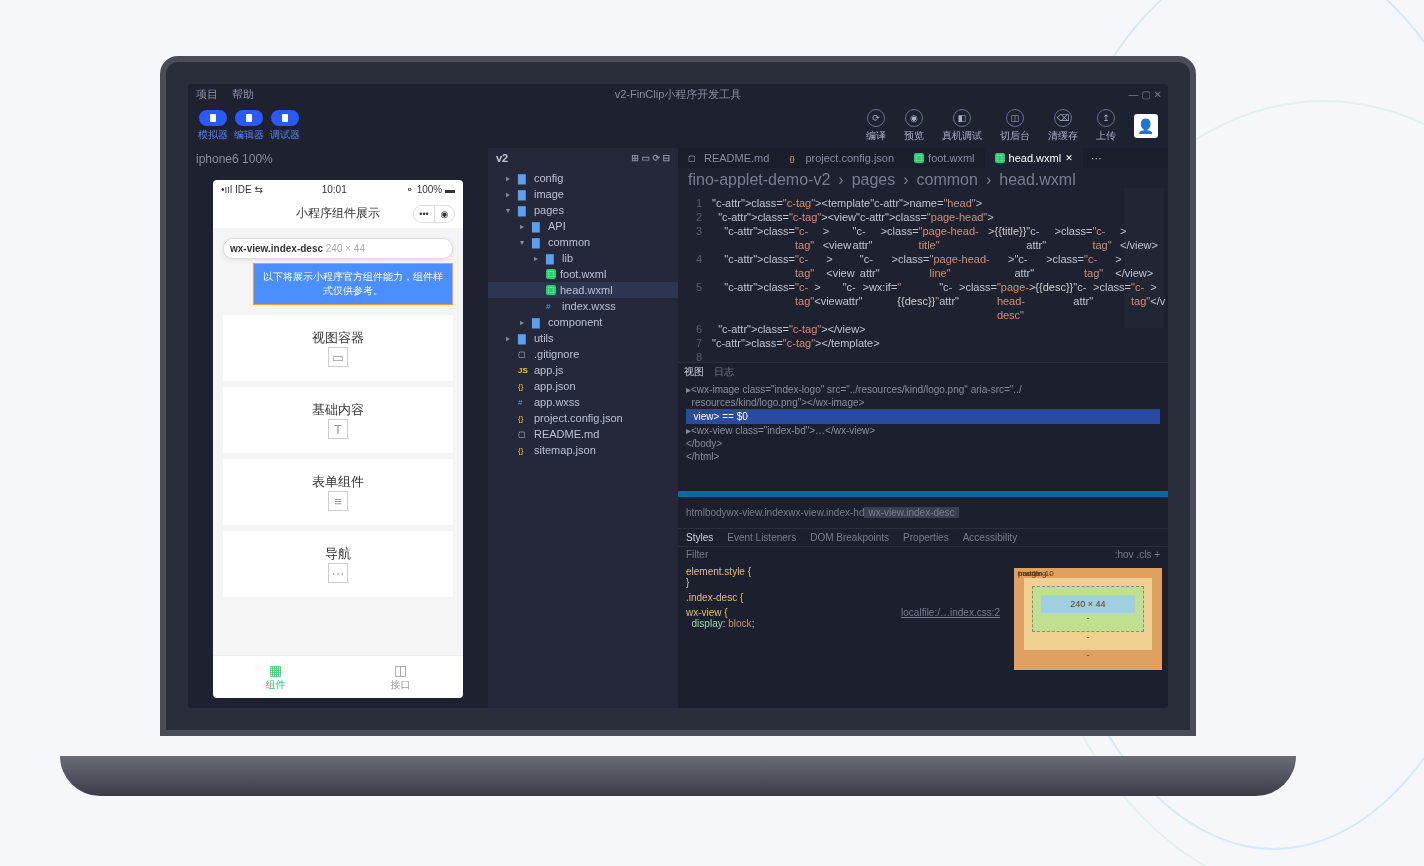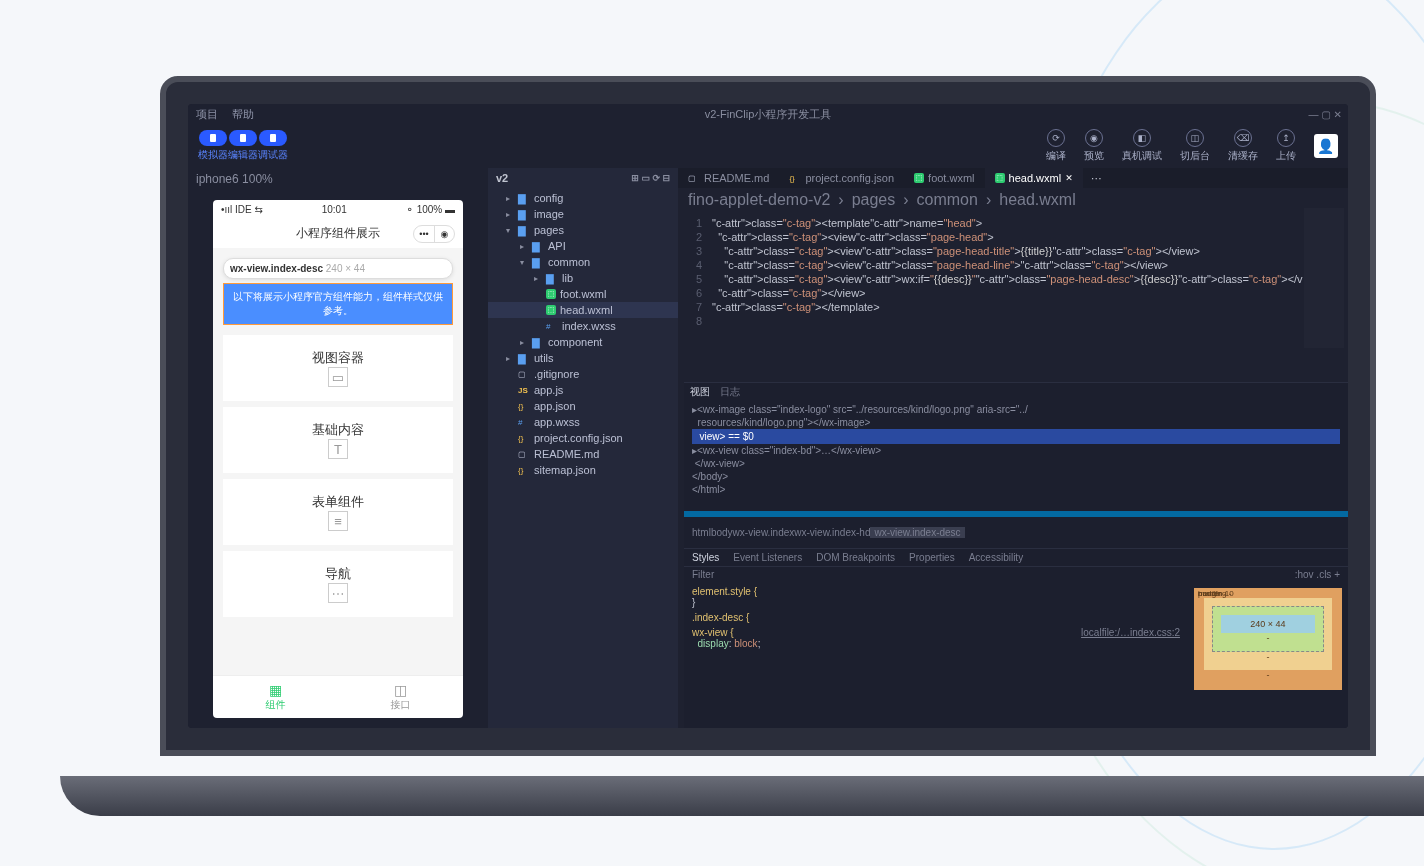--- a/index.html
+++ b/index.html
@@ -3,37 +3,37 @@
 <meta charset="utf-8">
 <style>
 * { margin: 0; padding: 0; box-sizing: border-box; font-family: -apple-system, "Segoe UI", sans-serif; }
 body { background: #f5f7fa; width: 1424px; height: 866px; position: relative; overflow: hidden; }
 
 
 .bg-curve1 { position: absolute; right: -100px; top: -50px; width: 500px; height: 900px; border: 2px solid #a7d4f5; border-radius: 50%; opacity: 0.4; pointer-events: none; }
 .bg-curve2 { position: absolute; right: -200px; top: 100px; width: 600px; height: 800px; border: 2px solid #b8e6d0; border-radius: 50%; opacity: 0.3; pointer-events: none; }
 
 
-.laptop { position: absolute; left: 160px; top: 76px; width: 1216px; height: 720px; }
+.laptop { position: absolute; left: 160px; top: 56px; width: 1036px; height: 720px; }
 .laptop-screen { width: 100%; height: 680px; background: #2a2d3a; border-radius: 18px 18px 0 0; padding: 22px; border: 6px solid #4a4d58; position: relative; }
 .laptop-base { position: absolute; bottom: -20px; left: -100px; right: -100px; height: 40px; background: linear-gradient(#6a6d78, #3a3d48); border-radius: 0 0 40px 40px; }
 .laptop-notch { position: absolute; top: 6px; left: 50%; transform: translateX(-50%); width: 8px; height: 8px; background: #1a1d28; border-radius: 50%; }
 
 
 .ide { width: 100%; height: 100%; background: #1e2130; display: flex; flex-direction: column; font-size: 11px; color: #c0c4d0; border-radius: 4px; overflow: hidden; }
 
 
 .menubar { height: 20px; background: #1e2130; display: flex; align-items: center; padding: 0 8px; gap: 14px; font-size: 11px; position: relative; }
 .menubar .title { position: absolute; left: 50%; transform: translateX(-50%); color: #8a8ea0; }
 .menubar .win-ctrl { position: absolute; right: 6px; display: flex; gap: 8px; color: #7a7e90; font-size: 10px; }
 .menu-item { color: #9095aa; cursor: pointer; }
 
 
 .toolbar { height: 44px; background: #1e2130; display: flex; align-items: center; padding: 0 10px; justify-content: space-between; }
-.left-tools { display: flex; }
+.left-tools { display: flex; gap: 6px; }
 .tool-btn { display: flex; flex-direction: column; align-items: center; gap: 2px; font-size: 10px; color: #5a84ff; }
 .tool-btn .pill { width: 28px; height: 16px; background: #2a5aff; border-radius: 8px; display: flex; align-items: center; justify-content: center; }
 .tool-btn .pill svg { width: 10px; height: 10px; fill: #fff; }
 .right-tools { display: flex; gap: 18px; align-items: center; }
 .rtool { display: flex; flex-direction: column; align-items: center; gap: 2px; font-size: 10px; color: #aab0c8; cursor: pointer; }
 .rtool-icon { width: 18px; height: 18px; border: 1px solid #6a7090; border-radius: 50%; display: flex; align-items: center; justify-content: center; font-size: 9px; }
 .avatar { width: 24px; height: 24px; background: #fff; border-radius: 3px; display: flex; align-items: center; justify-content: center; font-size: 14px; }
 
 
 .ide-body { flex: 1; display: flex; overflow: hidden; }
@@ -43,21 +43,21 @@
 .sim-header { padding: 4px 8px; font-size: 12px; color: #8a8ea0; }
 .sim-device { margin: 10px auto; width: 250px; background: #fff; color: #333; border-radius: 4px; overflow: hidden; flex: 1; display: flex; flex-direction: column; }
 .sim-status { display: flex; justify-content: space-between; padding: 4px 8px; font-size: 10px; }
 .sim-nav { display: flex; align-items: center; justify-content: center; padding: 6px; position: relative; font-size: 12px; font-weight: 500; }
 .sim-nav-icons { position: absolute; right: 8px; display: flex; gap: 2px; }
 .sim-capsule { display: flex; border: 1px solid #ddd; border-radius: 12px; overflow: hidden; }
 .sim-capsule span { width: 20px; height: 16px; display: flex; align-items: center; justify-content: center; font-size: 9px; }
 .sim-content { flex: 1; background: #f5f5f5; padding: 10px; overflow-y: auto; }
 .sim-tooltip { background: #fff; border: 1px solid #ddd; padding: 4px 6px; font-size: 10px; margin-bottom: 4px; border-radius: 10px; box-shadow: 0 1px 4px rgba(0,0,0,0.1); }
 .sim-tooltip .sz { color: #aaa; }
-.sim-hl { background: #4a8eff; color: #fff; padding: 6px; font-size: 10px; text-align: center; margin-bottom: 10px; border: 1px solid #ff9a3a; }
+.sim-hl { background: #4a8eff; color: #fff; padding: 6px; font-size: 10px; text-align: center; margin-bottom: 10px; border: 1px solid #ff9a3a; margin-left: 30px; }
 .sim-row { background: #fff; padding: 14px 10px; margin-bottom: 6px; display: flex; justify-content: space-between; align-items: center; font-size: 13px; flex-direction: column; }
 .sim-row-icon { width: 20px; height: 20px; border: 1px solid #ccc; display: flex; align-items: center; justify-content: center; color: #999; }
 .sim-tabbar { display: flex; border-top: 1px solid #eee; }
 .sim-tab { flex: 1; padding: 6px; text-align: center; font-size: 10px; color: #999; }
 .sim-tab.active { color: #2ecc71; }
 .sim-tab-icon { display: block; font-size: 14px; }
 
 
 .tree-panel { width: 190px; background: #24283a; display: flex; flex-direction: column; }
 .tree-header { padding: 4px 8px; font-size: 11px; color: #c0c4d0; font-weight: 600; display: flex; justify-content: space-between; align-items: center; }
@@ -84,21 +84,21 @@
 .editor-more { padding: 0 8px; }
 .breadcrumb { padding: 3px 10px; font-size: 16px; color: #7a7e90; display: flex; gap: 8px; }
 .code-area { flex: 0 0 170px; padding: 4px 10px; font-family: Consolas, monospace; font-size: 11px; line-height: 14px; overflow: auto; }
 .code-line { display: flex; }
 .code-ln { width: 24px; text-align: right; color: #5a5e70; padding-right: 10px; flex-shrink: 0; }
 .code-txt { white-space: pre; } .c-val { color: #ce9178; } .c-expr { color: #d0d0d0; }
 
 .minimap { position: absolute; right: 4px; top: 40px; width: 40px; height: 140px; background: rgba(255,255,255,0.02); pointer-events: none; }
 
 
-.devtools { flex: 1; display: flex; flex-direction: column; background: #1c1f2e; border-top: 1px solid #2a2e40; font-family: Consolas, monospace; font-size: 10px; overflow: hidden; margin-left: 6px; }
+.devtools { flex: 1; display: flex; flex-direction: column; background: #1c1f2e; border-top: 1px solid #2a2e40; font-family: Consolas, monospace; font-size: 10px; overflow: hidden; }
 .dt-tabs1 { display: flex; padding: 2px 6px; gap: 10px; color: #7a7e90; }
 .dt-tabs1 span.active { color: #d0d4e0; }
 .dt-elements { height: 110px; overflow: auto; padding: 2px 8px; line-height: 13px; }
 .dt-line { white-space: pre; color: #8a8ea0; }
 .dt-line.hl { background: #2a4aa0; color: #fff; padding: 1px 2px; }
 .dt-crumb { padding: 10px 8px; color: #7a7e90; display: flex; border-top: 6px solid #0369a1; }
 .dt-crumb .last { background: #3a3e50; padding: 0 4px; }
 .dt-tabs2 { display: flex; gap: 14px; padding: 3px 8px; border-top: 1px solid #2a2e40; }
 .dt-tabs2 span { color: #7a7e90; font-family: Liberation Sans, sans-serif; }
 .dt-tabs2 span.active { color: #d0d4e0; }
@@ -388,21 +388,20 @@
           <div class="devtools">
             <div class="dt-tabs1">
               <span class="active">视图</span>
               <span>日志</span>
             </div>
             <div class="dt-elements" id="dt-elements">
                 <div class="dt-line ">▸&lt;wx-image class="index-logo" src="../resources/kind/logo.png" aria-src="../</div>
                 <div class="dt-line ">  resources/kind/logo.png"&gt;&lt;/wx-image&gt;</div>
                 <div class="dt-line hl">  view&gt; == $0</div>
                 <div class="dt-line ">▸&lt;wx-view class="index-bd"&gt;…&lt;/wx-view&gt;</div>
-                <div class="dt-line "> &lt;/wx-view&gt;</div>
                 <div class="dt-line ">&lt;/body&gt;</div>
                 <div class="dt-line ">&lt;/html&gt;</div>
               </div>
             <div class="dt-crumb" id="dt-crumb">
                 <span class="">html</span>
                 <span class="">body</span>
                 <span class="">wx-view.index</span>
                 <span class="">wx-view.index-hd</span>
                 <span class="last">wx-view.index-desc</span>
               </div>

